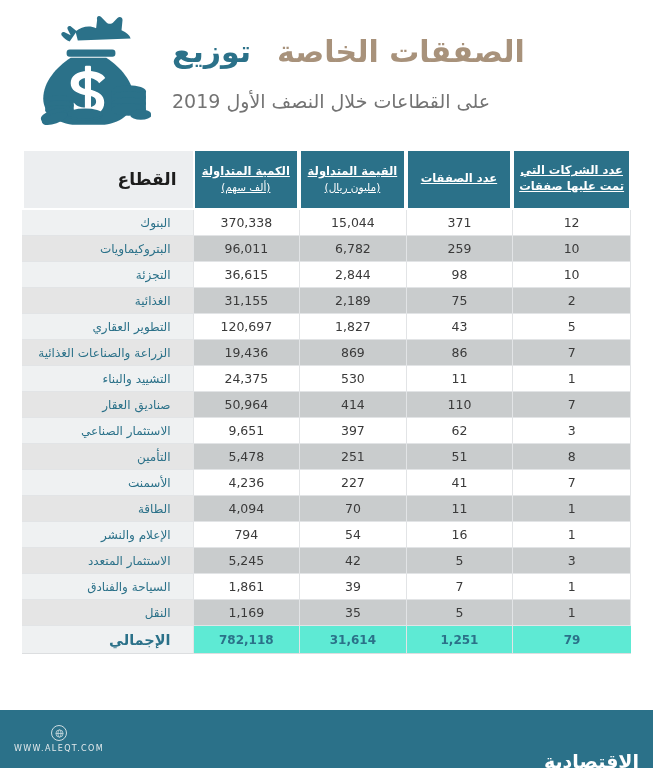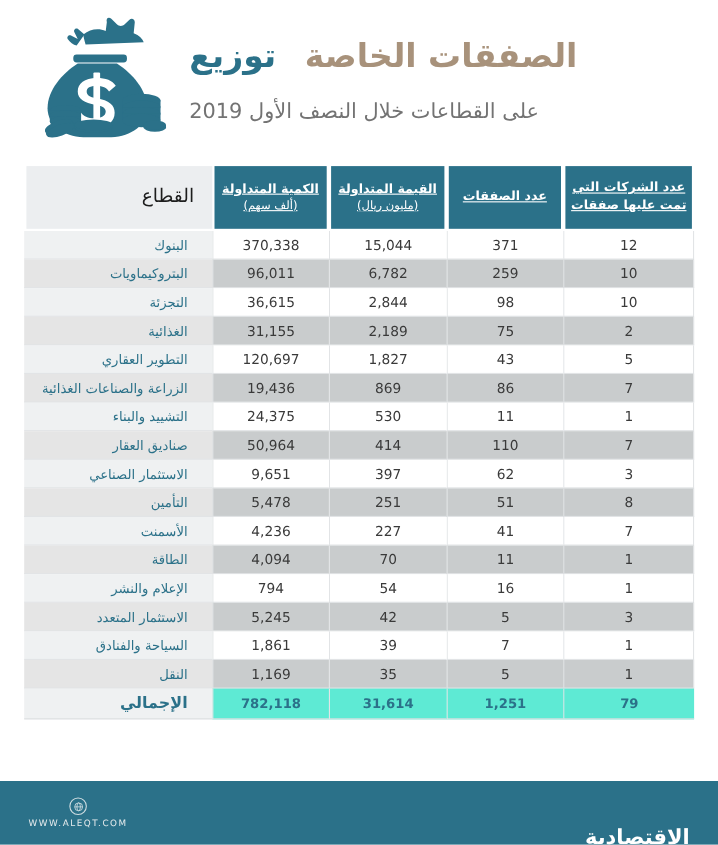--- a/index.html
+++ b/index.html
@@ -113,21 +113,21 @@
     font-size: 10.5px;
   }
   .hcell-sector {
     background: #eceef0;
     color: #1d1d1d;
     height: 57px;
     display: flex;
     align-items: center;
     justify-content: flex-start;
     font-size: 17px;
-    font-weight: normal;
+    font-weight: bold;
     padding-right: 16px;
     margin: 0 0 0 2px;
     box-sizing: border-box;
   }
 
   tbody td {
     height: 25px;
     font-size: 12.5px;
     color: #3a3a3a;
     text-align: center;
@@ -168,21 +168,21 @@
     position: absolute;
     left: 0;
     bottom: 0;
     width: 653px;
     height: 58px;
     background: #2b7189;
     display: flex;
     flex-direction: row-reverse;
     align-items: center;
     justify-content: space-between;
-    padding: 0 26px;
+    padding: 0 14px;
     box-sizing: border-box;
   }
   .f-left, .f-right {
     display: flex;
     flex-direction: column;
     align-items: center;
     justify-content: center;
     gap: 3px;
   }
   .f-icons {

